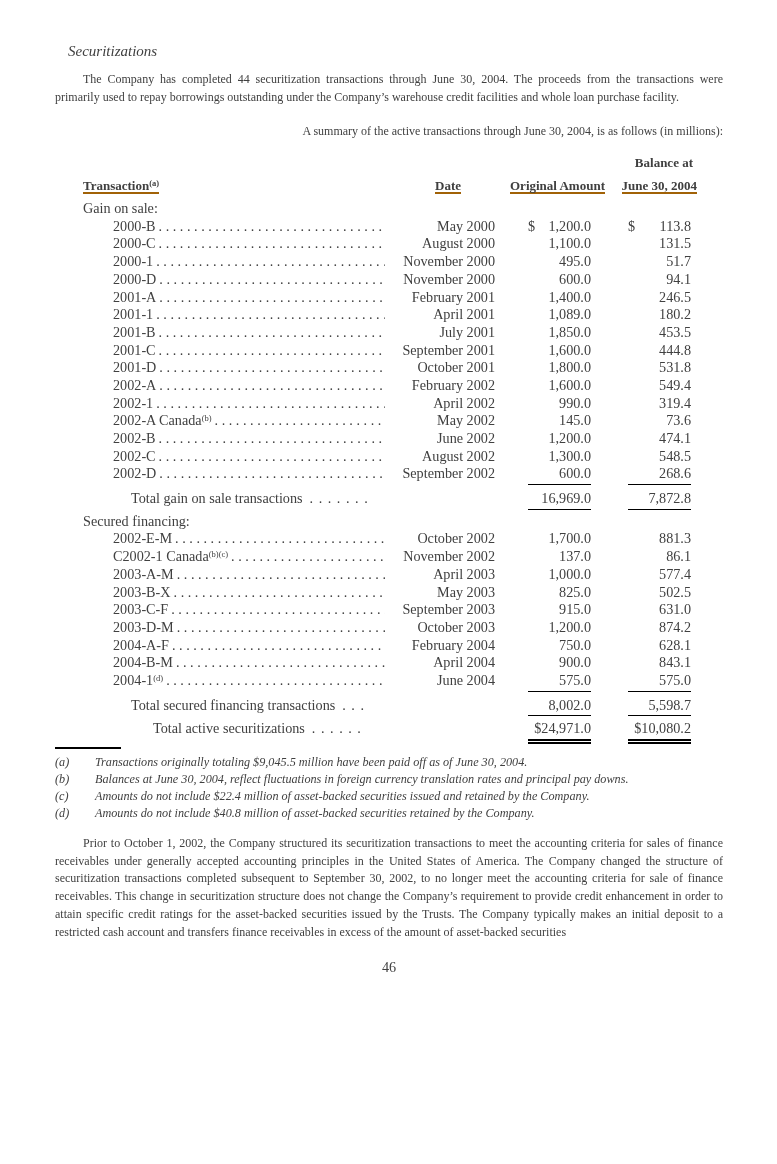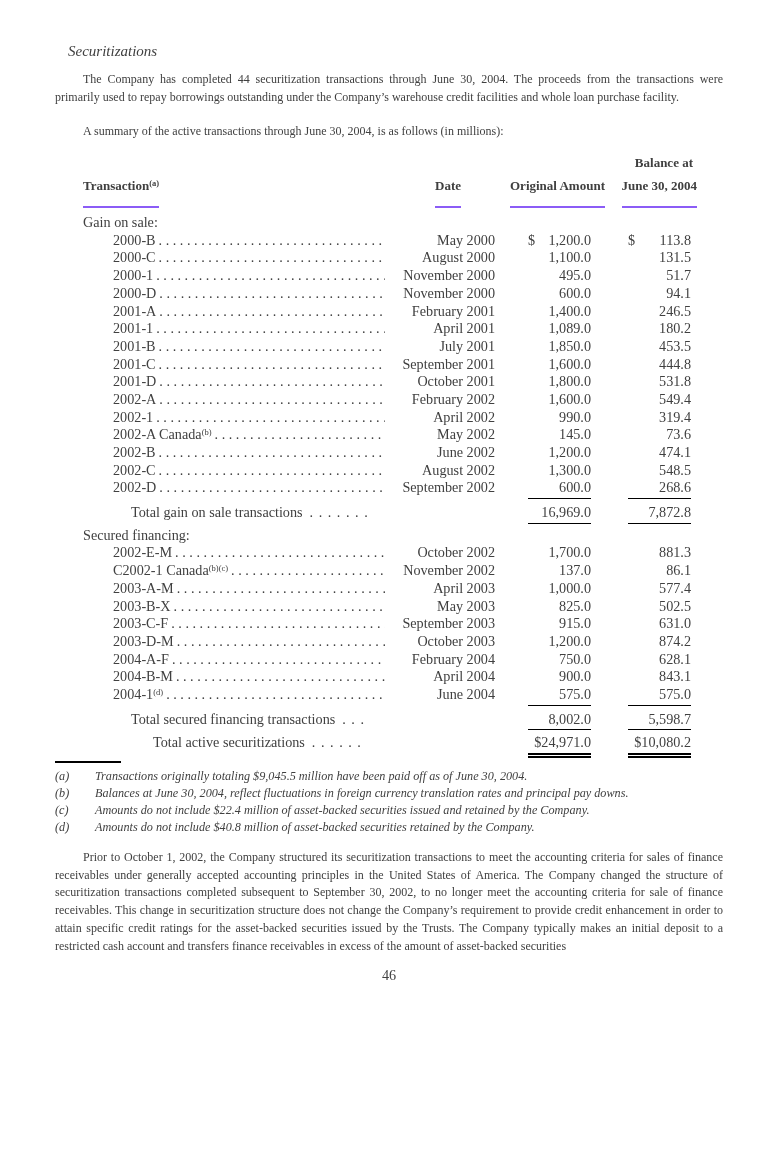--- a/index.html
+++ b/index.html
@@ -5,25 +5,25 @@
   * { margin:0; padding:0; box-sizing:border-box; }
   html,body { background:#ffffff; }
   .page {
     width:777px; height:1164px; background:#fff; color:#404040;
     font-family:"Liberation Serif", serif;
     padding:43px 54px 0 55px; position:relative; overflow:hidden;
   }
   .heading { font-style:italic; font-size:15px; margin-left:13px; }
   .body-para { font-size:12px; line-height:17.7px; text-align:justify; text-indent:28px; }
   .first   { margin-top:11px; }
-  .summary { margin-top:17px; text-align:left; }
+  .summary { margin-top:17px; text-align:right; }
 
   .table { margin-left:28px; margin-top:15px; width:614px; font-size:14.2px; }
   .thead { display:flex; align-items:flex-end; font-size:13px; font-weight:bold; }
-  .u { border-bottom:2px solid #8b5cf6; padding-bottom:14px; display:inline-block; line-height:13.5px; }
+  .u { border-bottom:2px solid #a16207; padding-bottom:0; display:inline-block; line-height:13.5px; }
   .th-name { width:302px; }
   .th-date { width:112px; text-align:center; padding-left:14px; }
   .th-orig { width:108px; text-align:right; }
   .th-bal  { width:92px; display:flex; flex-direction:column; align-items:flex-end; padding-left:6px;gap:9px; }
   .bal1 { line-height:13.5px; margin-right:4px; }
 
   .tbody { margin-top:6px; }
   .t-row { display:flex; align-items:baseline; height:17.7px; line-height:17.7px; }
   .c-name { width:302px; display:flex; align-items:baseline; overflow:hidden; white-space:nowrap; }
   .name-ind { padding-left:30px; }
@@ -43,21 +43,21 @@
   .total-row { margin-top:7px; margin-bottom:5px; }
   .grand-row { margin-top:6px; }
   sup.sup { font-size:8.5px; vertical-align:4.5px; line-height:0; }
 
   .footrule { width:66px; border-top:2px solid #000; margin-top:9px; }
   .footnotes { margin-top:5px; font-style:italic; font-size:12.2px; }
   .fn-row { display:flex; line-height:17px; }
   .fn-marker { width:40px; flex:none; }
   .fn-text { flex:1; }
   .para3 { margin-top:13px; }
-  .pagenum { text-align:center; margin-top:12px; font-size:14.2px; }
+  .pagenum { text-align:center; margin-top:18px; font-size:14.2px; }
 </style>
 </head>
 <body>
 
 <div class="page">
 
   <div class="heading">Securitizations</div>
 
   <p class="body-para first">The Company has completed 44 securitization transactions through June 30, 2004. The proceeds from the transactions were primarily used to repay borrowings outstanding under the Company’s warehouse credit facilities and whole loan purchase facility.</p>
 

